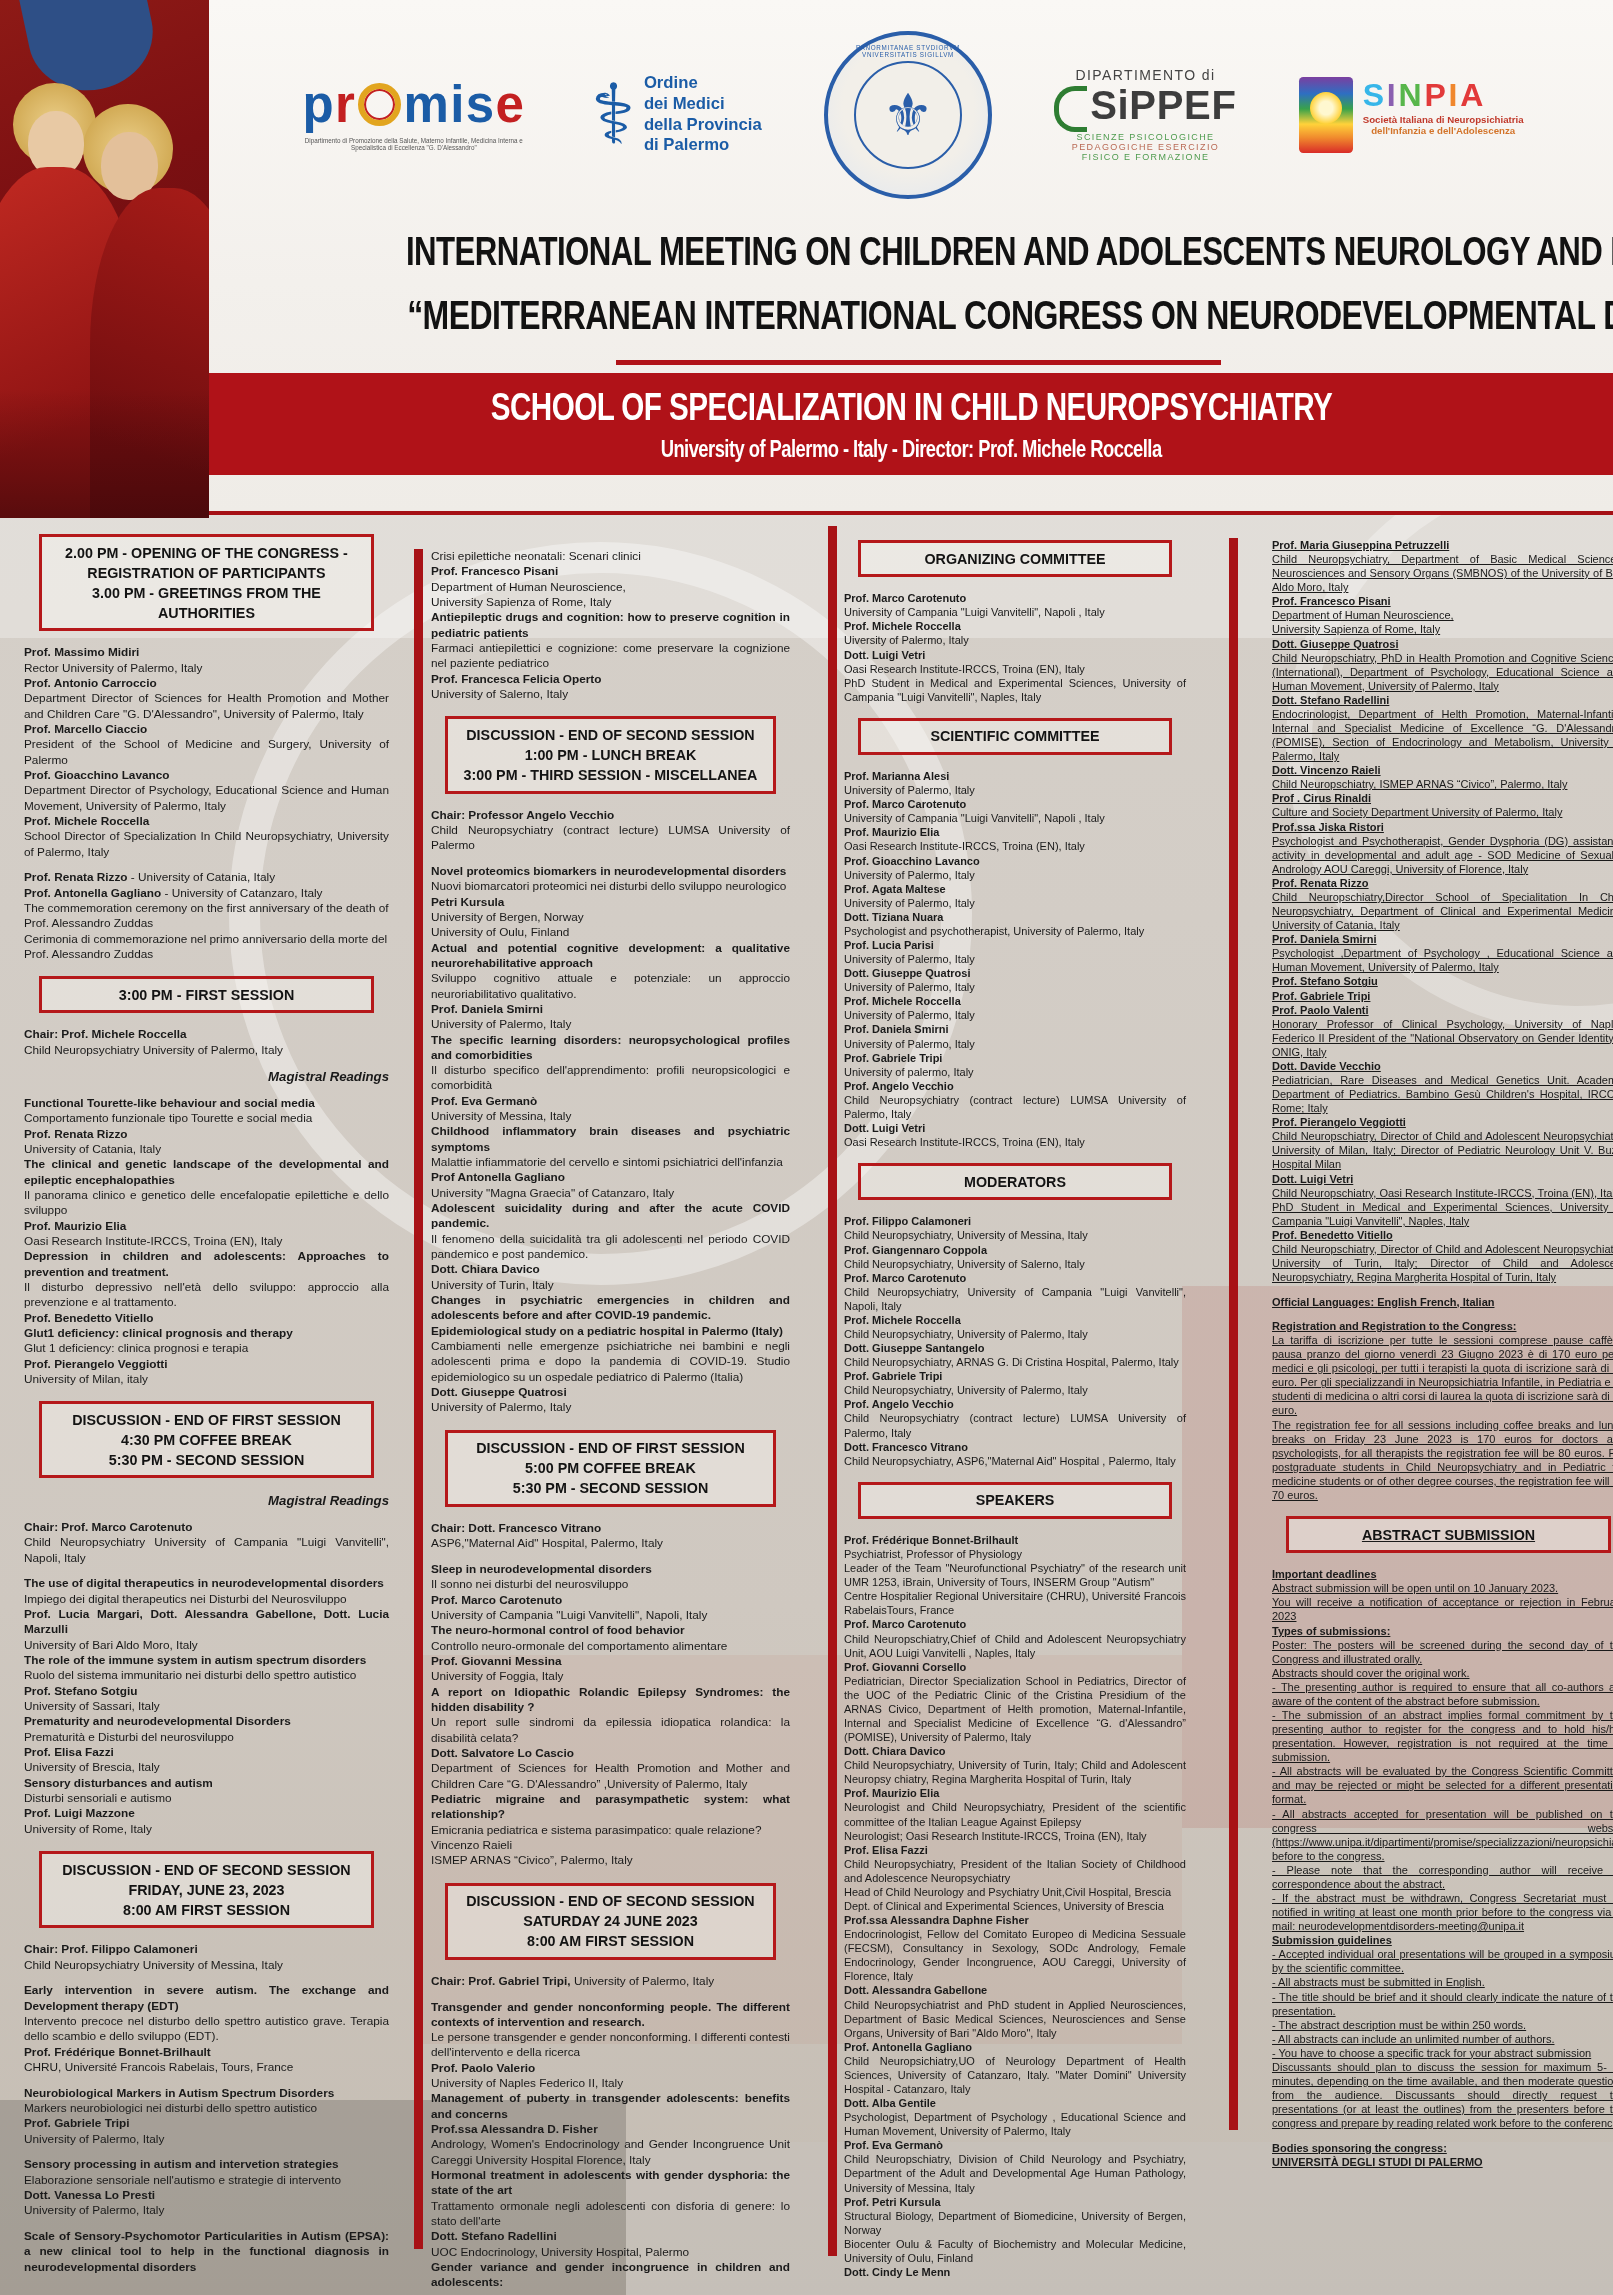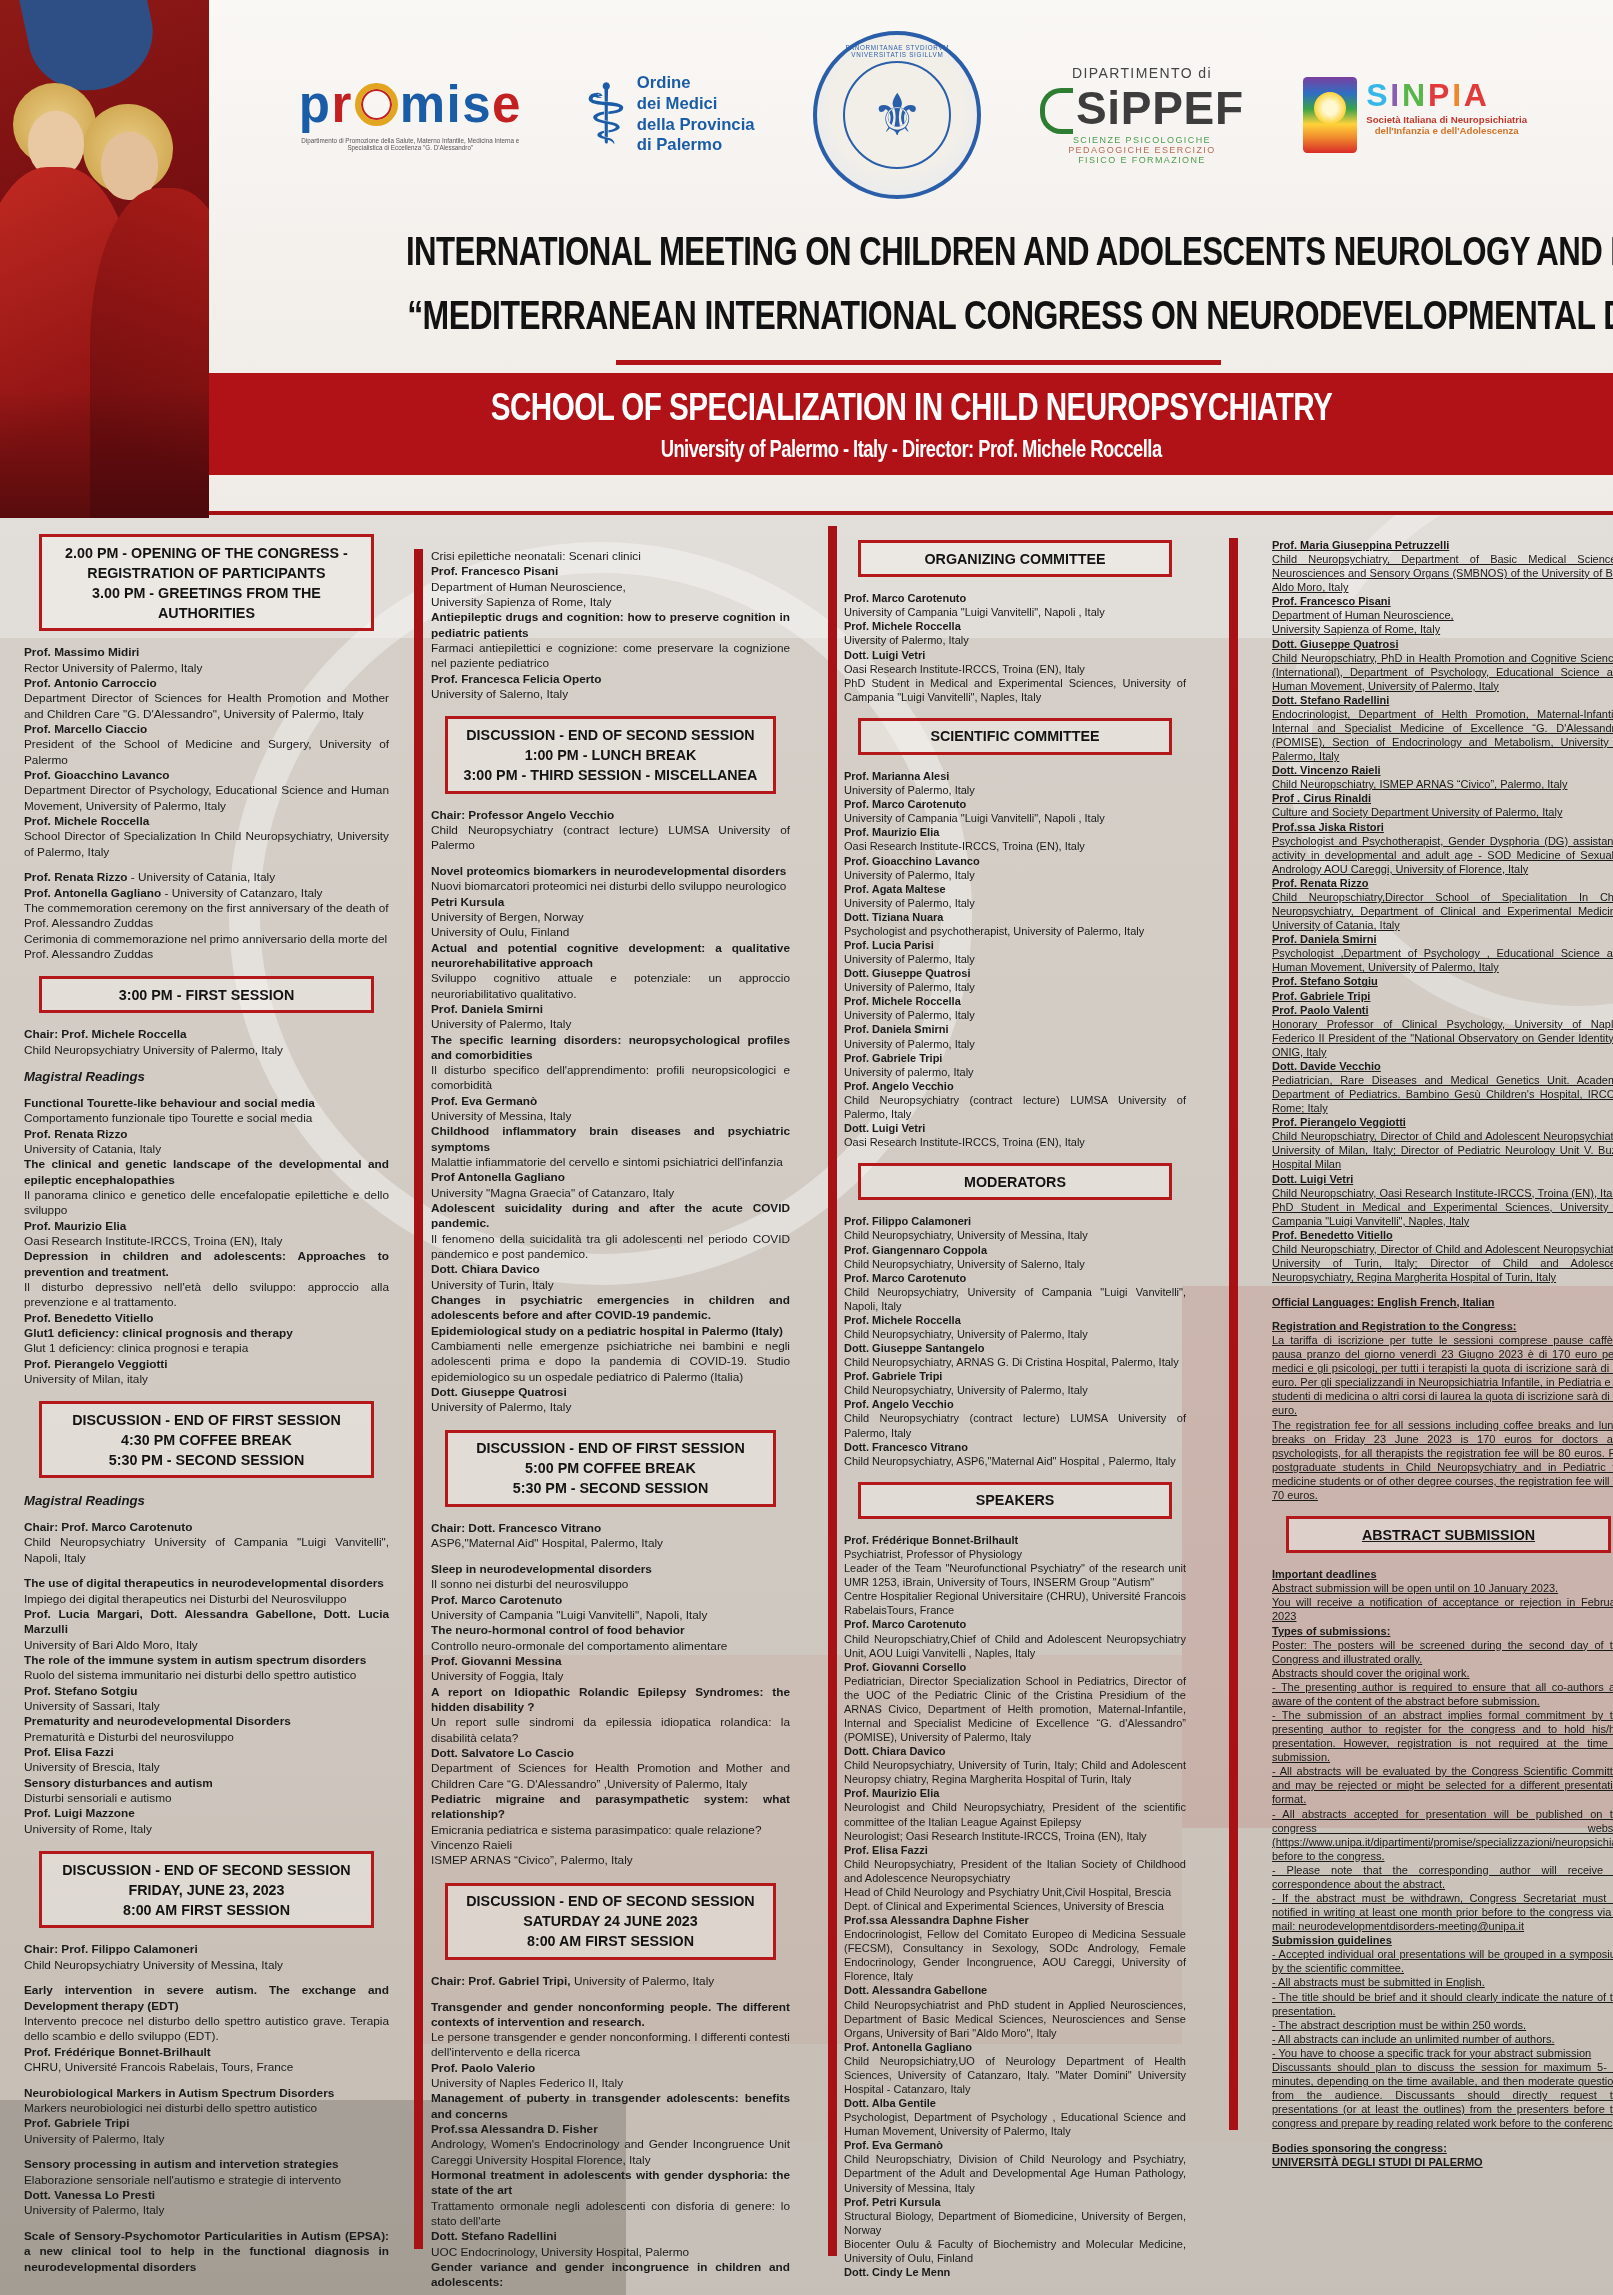--- a/index.html
+++ b/index.html
@@ -26,21 +26,21 @@
   .promise-word span:nth-child(6){color:#1b5ca6}.promise-word span:nth-child(7){color:#c32021}
   .promise-cap{font-size:6.3px;color:#555;margin-top:7px;max-width:229px;}
   .ordine{display:flex;align-items:center;gap:8.3px;}
   .caduceus{font-size:83px;color:#1b5ca6;line-height:1;}
   .ordine-text div{color:#1b5ca6;font-weight:bold;font-size:16.7px;line-height:1.25;text-align:left;}
   .seal{width:160px;height:160px;border:4.9px solid #2a5ea9;border-radius:50%;position:relative;
         background:radial-gradient(circle at 50% 45%,#f2efe9 55%,#dfe6f0 100%);display:flex;align-items:center;justify-content:center;}
   .seal-inner{width:104px;height:104px;border:2.8px solid #2a5ea9;border-radius:50%;display:flex;align-items:center;justify-content:center;color:#2a5ea9;font-size:58px;}
   .seal-ring-text{position:absolute;top:9.7px;left:14px;right:14px;font-size:6.3px;color:#2a5ea9;text-align:center;letter-spacing:0.7px;}
   .sippef .dip{font-size:14px;color:#444;letter-spacing:1.4px;}
-  .sippef-word{font-size:46px;font-weight:bold;color:#3d3d3d;letter-spacing:0.7px;}
+  .sippef-word{font-size:40px;font-weight:bold;color:#3d3d3d;letter-spacing:0.7px;}
   .sippef-word .arc{display:inline-block;width:28px;height:36px;border:5.6px solid #2e7d32;border-right:none;border-radius:21px 0 0 21px;vertical-align:middle;margin-right:2.8px;}
   .sippef-cap div{font-size:9px;letter-spacing:1.4px;}
   .sippef-cap div:nth-child(1){color:#4e9b4e}.sippef-cap div:nth-child(2){color:#b96a55}.sippef-cap div:nth-child(3){color:#4e9b4e}
   .sinpia{display:flex;align-items:flex-start;gap:9.7px;}
   .sinpia-icon{width:54px;height:76px;border-radius:4.2px;
       background:linear-gradient(180deg,#7b3fa0 0%,#2e6fc2 22%,#39a24a 42%,#ffd23a 62%,#f08a2d 80%,#d92b28 100%);position:relative;}
   .sinpia-sun{position:absolute;left:11px;top:15.3px;width:32px;height:32px;border-radius:50%;background:radial-gradient(#fff8d0 30%,#ffd23a 70%,#f08a2d 100%);}
   .sinpia-word{font-size:32px;font-weight:bold;letter-spacing:2.8px;display:flex;}
   .sinpia-word span:nth-child(1){color:#37b6e9}.sinpia-word span:nth-child(2){color:#8a5fb0}
   .sinpia-word span:nth-child(3){color:#58b64b}.sinpia-word span:nth-child(4){color:#e23a3a}
@@ -65,21 +65,21 @@
   .vbar{position:absolute;width:9px;background:#a81216;z-index:1;}
   .col{position:absolute;z-index:2;}
   #col1{left:24px;top:520px;width:365px;}
   #col2{left:431px;top:549px;width:359px;}
   #col3{left:844px;top:526px;width:342px;}
   #col4{left:1272px;top:538px;width:353px;text-decoration:underline;}
   .tb{margin-bottom:10.4px;}
   .ln{font-size:11.8px;line-height:1.3;text-align:justify;}
   #col3 .ln,#col4 .ln{font-size:11px;line-height:1.28;}
   .ln.b{font-weight:bold;}
-  .ln.i{font-weight:bold;font-style:italic;text-align:left;font-size:13.2px;}
+  .ln.i{font-weight:bold;font-style:italic;text-align:right;font-size:13.2px;}
   .ln.sp{height:10.4px;}
   .ln .bb{font-weight:bold;}
   .rbox{border:3.5px solid #b5181a;background:rgba(250,248,244,0.42);margin:14px auto 14px auto;width:92%;
         padding:5.6px 7px;text-align:center;font-weight:800;font-size:14.3px;line-height:1.4;color:#131313;box-sizing:border-box;}
 </style>
 </head>
 <body>
 
 <div class="page">
 

